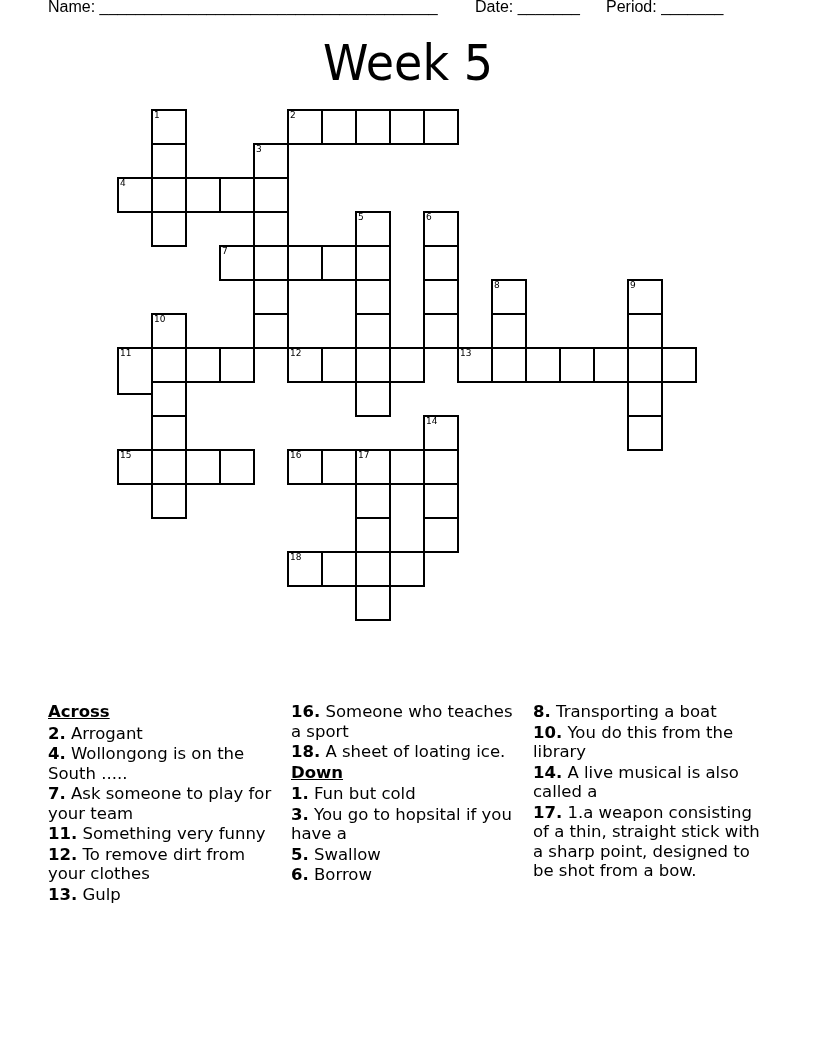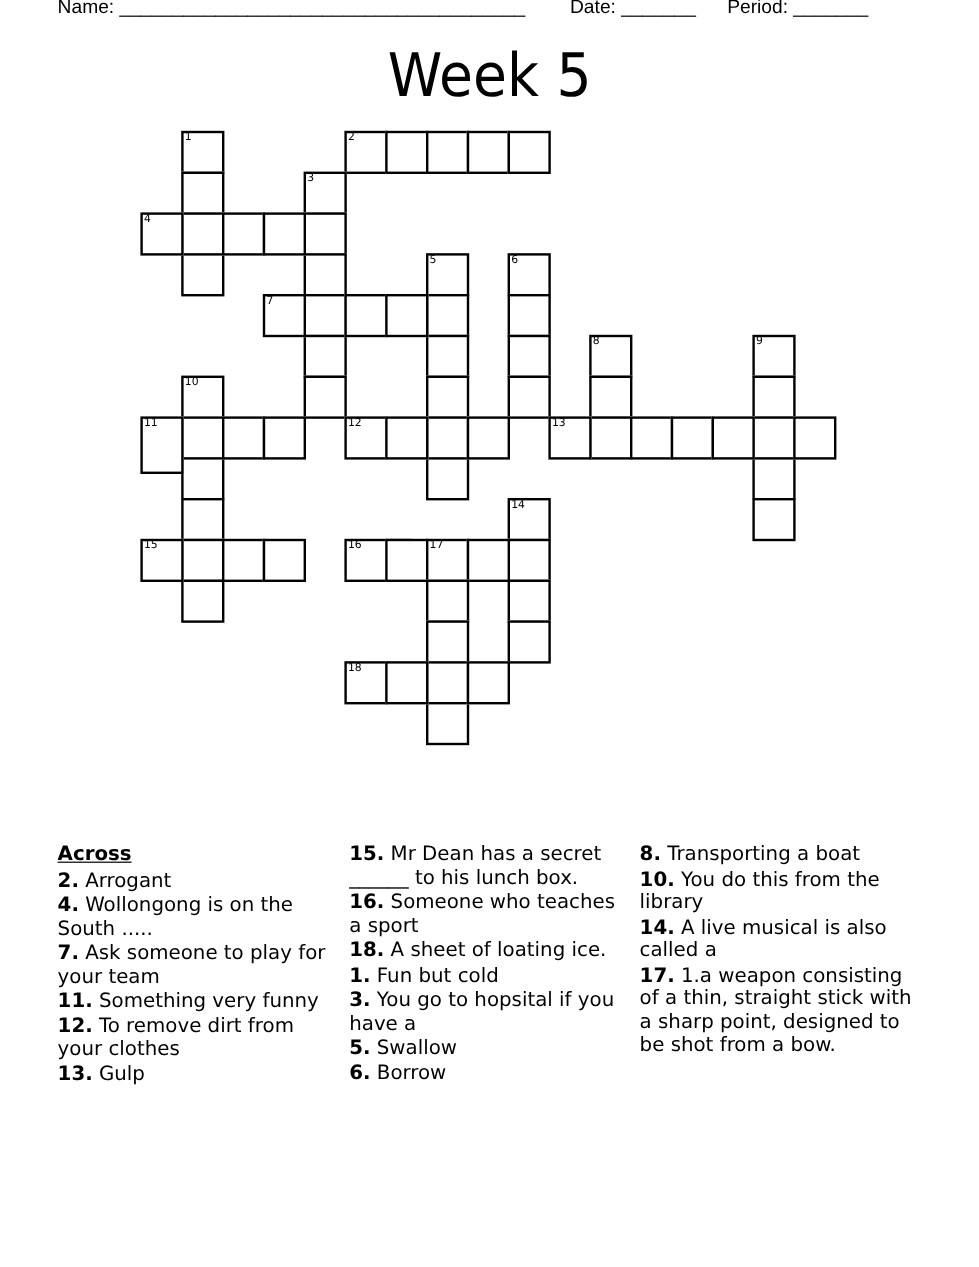--- a/index.html
+++ b/index.html
@@ -160,23 +160,23 @@
   <div class="heading">Across</div>
   <div class="clue"><b>2.</b> <span>Arrogant</span></div>
   <div class="clue"><b>4.</b> <span>Wollongong is on the South .....</span></div>
   <div class="clue"><b>7.</b> <span>Ask someone to play for your team</span></div>
   <div class="clue"><b>11.</b> <span>Something very funny</span></div>
   <div class="clue"><b>12.</b> <span>To remove dirt from your clothes</span></div>
   <div class="clue"><b>13.</b> <span>Gulp</span></div>
 </div>
 
 <div class="clues" style="left:291px; width:232px;">
-  <div class="clue"><b>15.</b> <span>Mr Dean has a secret ______ to his lunch box.</span></div>
   <div class="clue"><b>16.</b> <span>Someone who teaches a sport</span></div>
   <div class="clue"><b>18.</b> <span>A sheet of loating ice.</span></div>
+  <div class="heading">Down</div>
   <div class="clue"><b>1.</b> <span>Fun but cold</span></div>
   <div class="clue"><b>3.</b> <span>You go to hopsital if you have a</span></div>
   <div class="clue"><b>5.</b> <span>Swallow</span></div>
   <div class="clue"><b>6.</b> <span>Borrow</span></div>
 </div>
 
 <div class="clues" style="left:533px; width:240px;">
   <div class="clue"><b>8.</b> <span>Transporting a boat</span></div>
   <div class="clue"><b>10.</b> <span>You do this from the library</span></div>
   <div class="clue"><b>14.</b> <span>A live musical is also called a</span></div>

